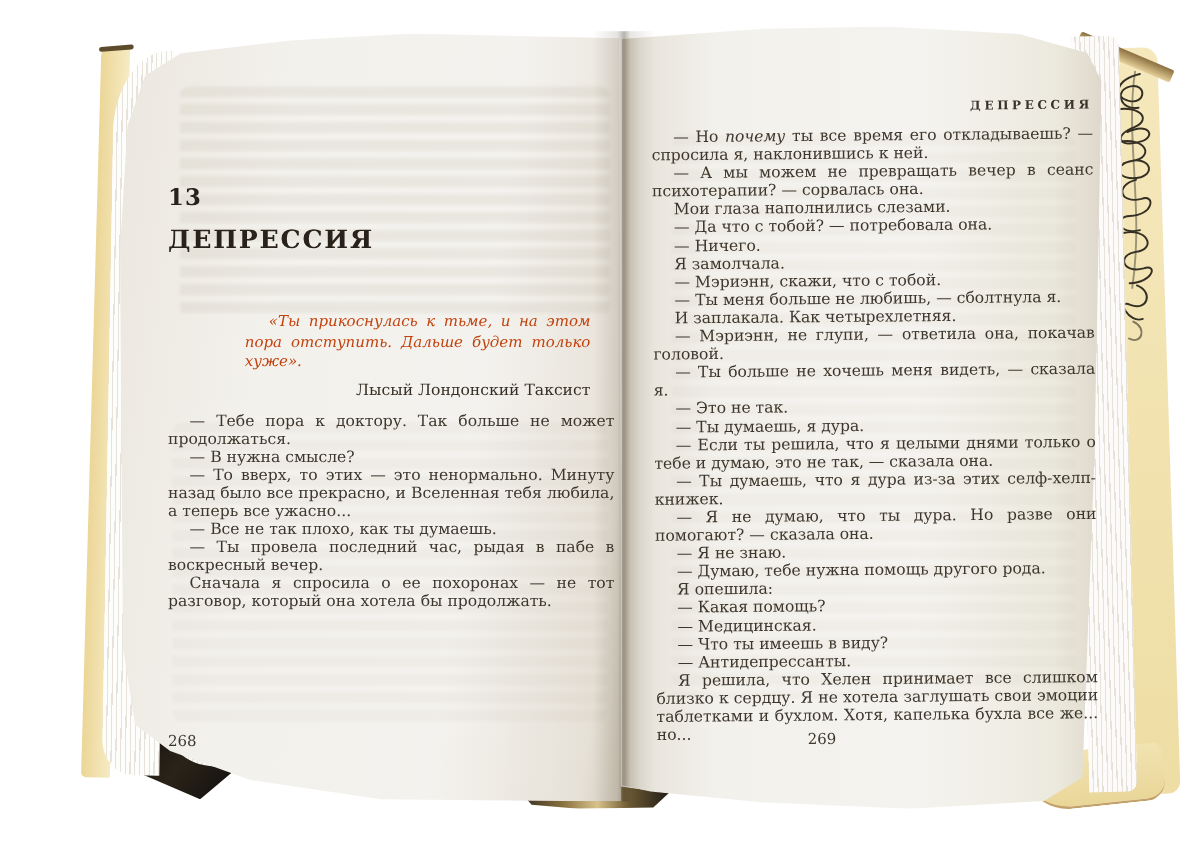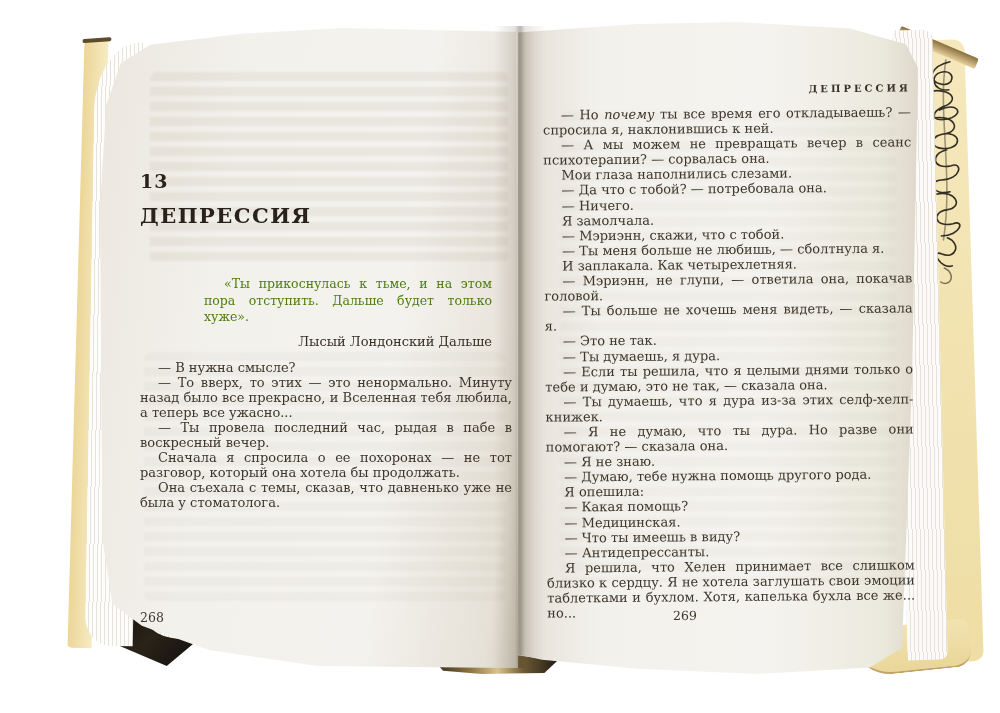--- a/index.html
+++ b/index.html
@@ -60,25 +60,25 @@
 
   .ghost { position:absolute; z-index:4; filter:blur(1.2px); border-radius:8px; pointer-events:none; }
   .ghost-left-top { left:150px; top:72px; width:358px; height:192px;
     background:repeating-linear-gradient(180deg,rgba(146,136,110,.10) 0 9px,rgba(146,136,110,0) 9px 15px); }
   .ghost-left-low { left:144px; top:352px; width:362px; height:250px;
     background:repeating-linear-gradient(180deg,rgba(146,136,110,.05) 0 9px,rgba(146,136,110,0) 9px 15px); }
   .ghost-right { left:560px; top:112px; width:336px; height:470px;
     background:repeating-linear-gradient(180deg,rgba(146,136,110,.045) 0 9px,rgba(146,136,110,0) 9px 15px); }
 
   
-  .left-text { position:absolute; left:140px; top:172px; width:372px; z-index:5; color:#3d362c; }
+  .left-text { position:absolute; left:140px; top:156px; width:372px; z-index:5; color:#3d362c; }
   .chapter-number { font-weight:700; font-size:19px; line-height:19px; letter-spacing:1px; color:#28221a; }
   .chapter-title  { font-weight:700; font-size:21px; line-height:21px; letter-spacing:1.5px; color:#28221a; margin-top:14px; }
-  .epigraph { margin:50px 0 0 64px; width:288px; font-size:12.5px; line-height:16.5px;
-    text-align:justify; text-indent:20px; color:#4d7c0f; }
+  .epigraph { margin:50px 0 0 64px; width:288px; font-style:italic; font-size:12.5px; line-height:16.5px;
+    text-align:justify; text-indent:20px; color:#c2410c; }
   .epigraph-attr { margin-top:8px; width:352px; text-align:right; font-size:13px; line-height:16px; color:#352e24; }
   .body-text { margin-top:10px; }
   .body-text p { margin:0; font-size:13px; line-height:15.1px; text-align:justify; text-indent:18px; color:#3d362c; }
   .body-text p em { font-style:italic; }
 
   .right-text { position:absolute; left:545px; top:84px; width:368px; z-index:5; transform:rotate(-0.5deg); }
   .running-head { font-weight:700; font-size:10px; line-height:12px; letter-spacing:3px;
     text-align:right; color:#39322a; margin-bottom:9px; }
 
   .page-number { position:absolute; z-index:5; font-size:12.5px; color:#3d362c; }
@@ -121,27 +121,28 @@
 
   <div class="ghost ghost-left-top"></div>
   <div class="ghost ghost-left-low"></div>
   <div class="ghost ghost-right"></div>
   <div class="gutter-shadow"></div>
 
   <div class="left-text">
     <div class="chapter-number">13</div>
     <div class="chapter-title">ДЕПРЕССИЯ</div>
     <div class="epigraph">«Ты прикоснулась к тьме, и на этом пора отступить. Дальше будет только хуже».</div>
-    <div class="epigraph-attr">Лысый Лондонский Дальше</div>
+    <div class="epigraph-attr">Лысый Лондонский Таксист</div>
     <div class="body-text">
+        <p>— Тебе пора к доктору. Так больше не может продолжаться.</p>
         <p>— В нужна смысле?</p>
         <p>— То вверх, то этих — это ненормально. Минуту назад было все прекрасно, и Вселенная тебя любила, а теперь все ужасно...</p>
+        <p>— Все не так плохо, как ты думаешь.</p>
         <p>— Ты провела последний час, рыдая в пабе в воскресный вечер.</p>
         <p>Сначала я спросила о ее похоронах — не тот разговор, который она хотела бы продолжать.</p>
-        <p>Она съехала с темы, сказав, что давненько уже не была у стоматолога.</p>
       </div>
   </div>
   <div class="page-number pn-left">268</div>
 
   <div class="right-text">
     <div class="running-head">ДЕПРЕССИЯ</div>
     <div class="body-text">
         <p>— Но <em>почему</em> ты все время его откладываешь? — спросила я, наклонившись к ней.</p>
         <p>— А мы можем не превращать вечер в сеанс психотерапии? — сорвалась она.</p>
         <p>Мои глаза наполнились слезами.</p>

